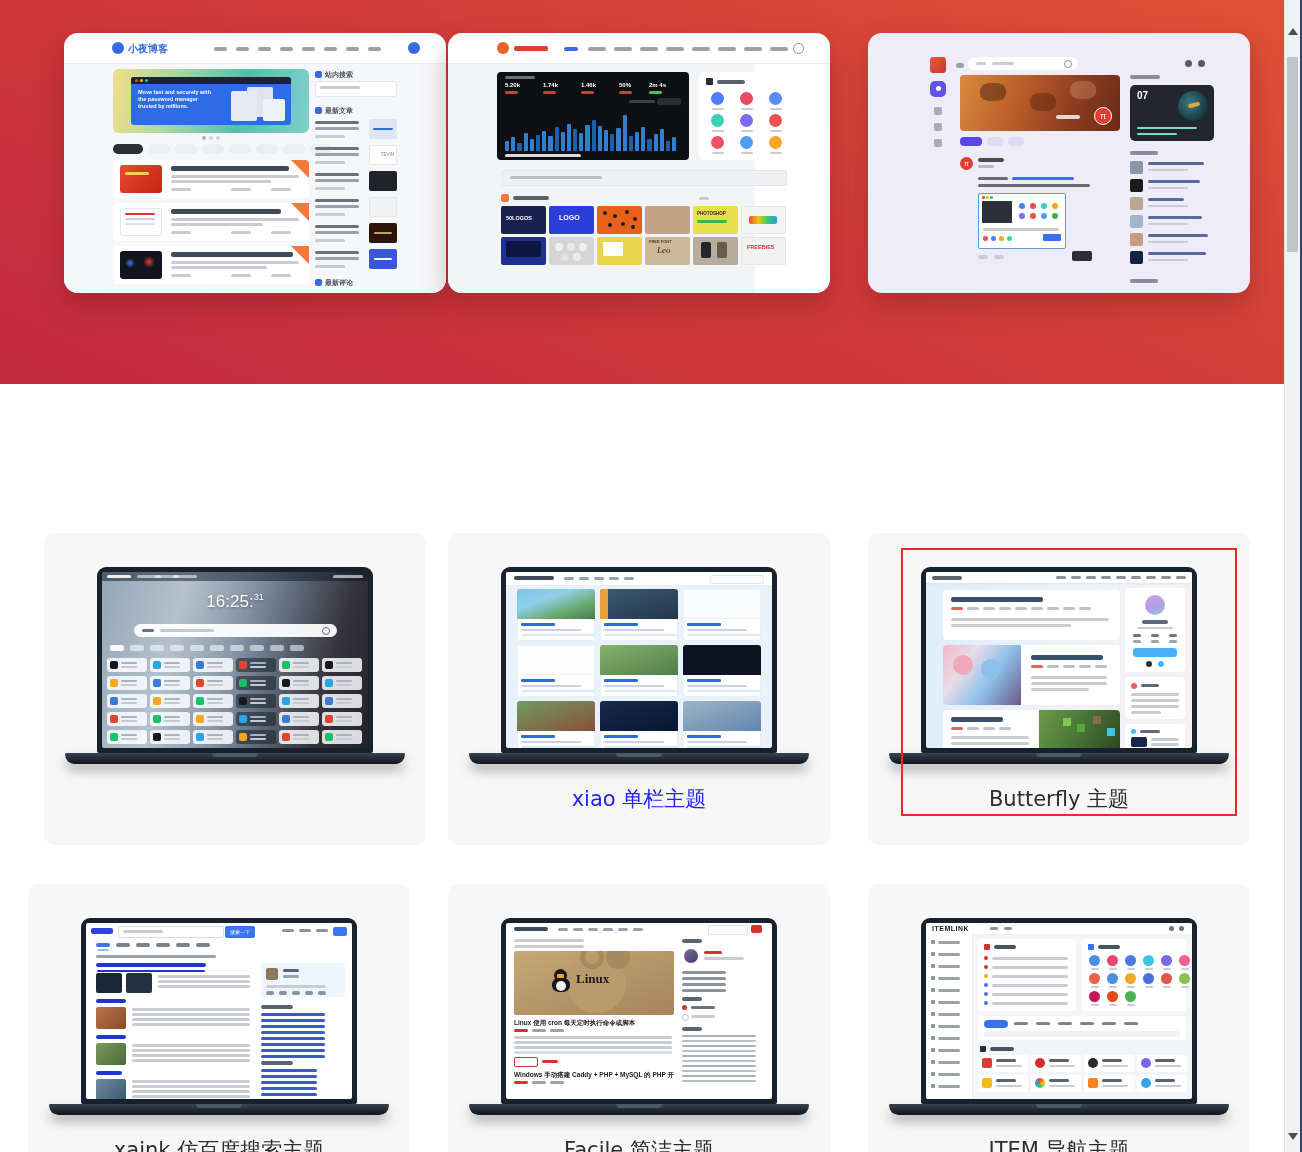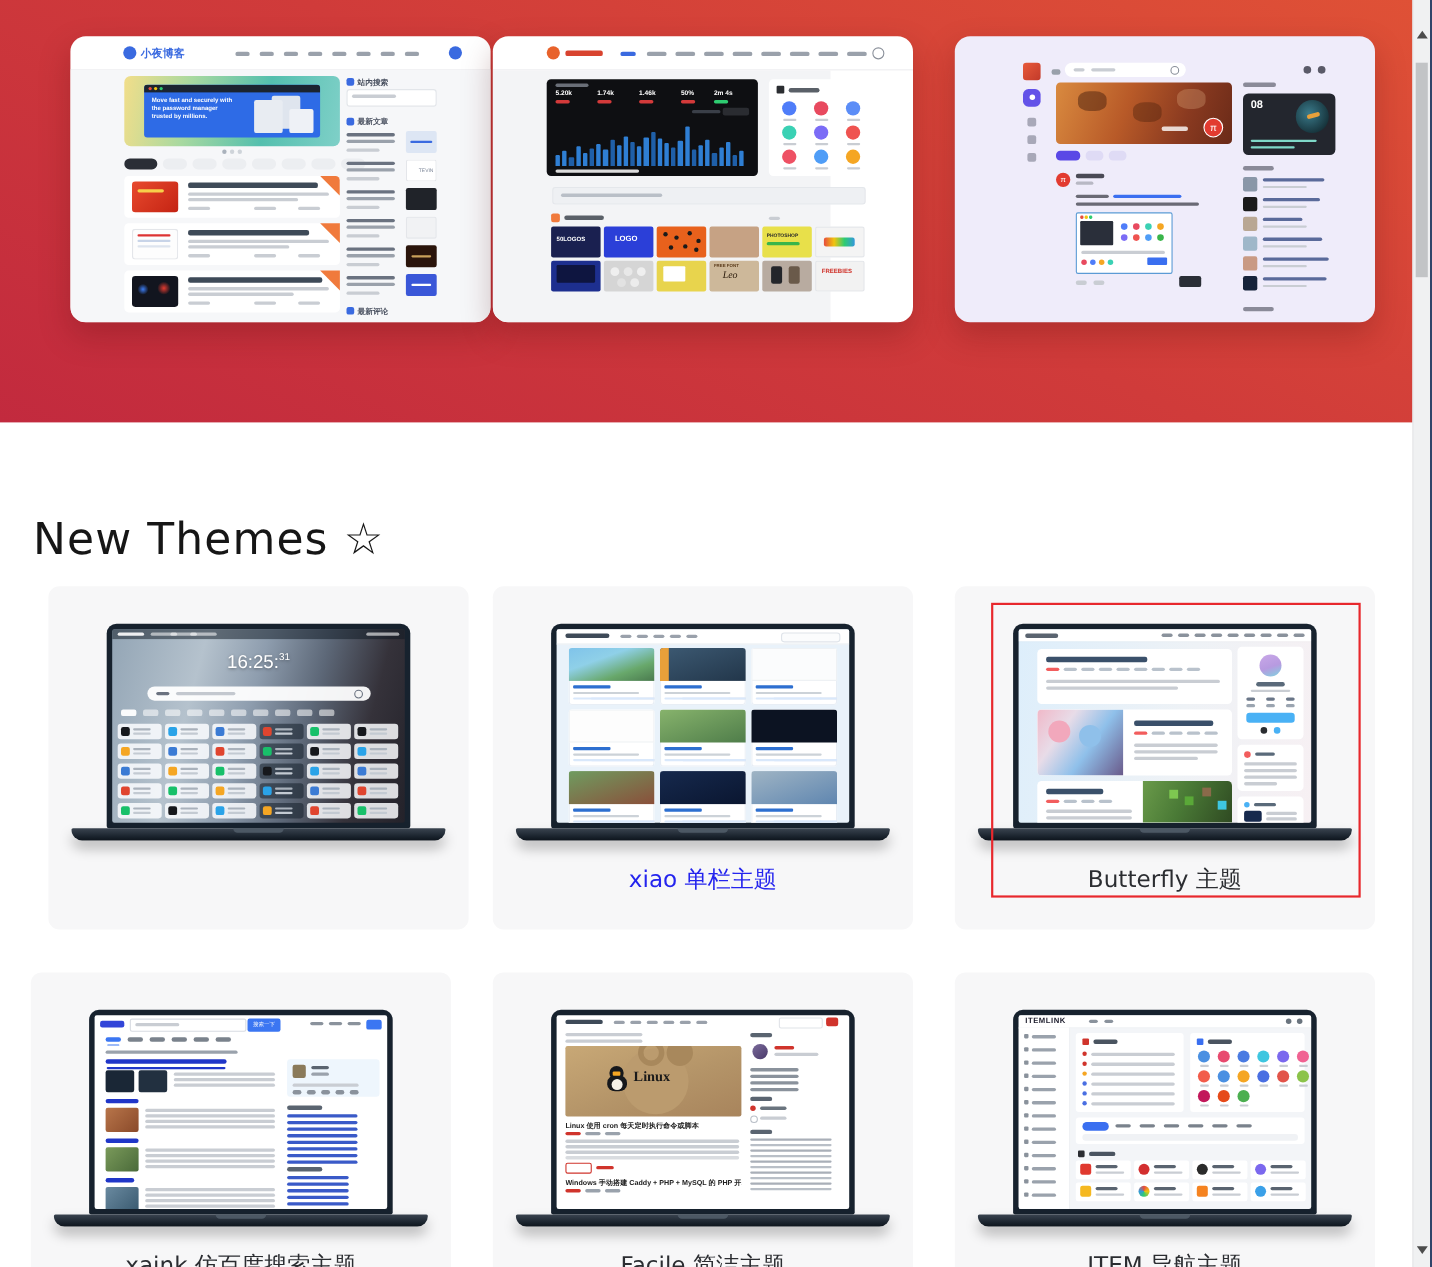--- a/index.html
+++ b/index.html
@@ -323,21 +323,21 @@
         <i class="dot" style="left:4px;top:42px;width:5px;height:5px;background:#e84a5f;box-shadow:8px 0 0 #4f7df9,16px 0 0 #f5a623,24px 0 0 #3ad1b4;"></i>
         <i class="a" style="right:4px;top:40px;width:18px;height:7px;background:#3a6ff0;border-radius:1px;"></i>
       </div>
       <i class="bar" style="left:110px;top:222px;width:10px;height:4px;box-shadow:16px 0 0 #c9cdd3;"></i>
       <i class="a" style="left:204px;top:218px;width:20px;height:10px;background:#2a2e36;border-radius:2px;"></i>
 
       <i class="bar" style="left:262px;top:42px;width:30px;height:4px;background:#8a8a98;"></i>
       <div class="a" style="left:262px;top:52px;width:84px;height:56px;border-radius:5px;overflow:hidden;background:#23262e;">
         <i class="dot" style="right:6px;top:6px;width:30px;height:30px;background:radial-gradient(circle at 40% 40%,#3a7a8a,#16323a 75%);"></i>
         <i class="a" style="right:14px;top:18px;width:12px;height:4px;background:#e8a03a;border-radius:2px;transform:rotate(-15deg);"></i>
-        <span class="a" style="left:7px;top:5px;font-size:10px;font-weight:bold;color:#fff;">08</span>
+        <span class="a" style="left:7px;top:5px;font-size:10px;font-weight:bold;color:#fff;">07</span>
         <i class="bar" style="left:7px;bottom:12px;width:60px;height:2.5px;background:#7fd8c8;"></i>
         <i class="bar" style="left:7px;bottom:6px;width:40px;height:2.5px;background:#7fd8c8;"></i>
       </div>
       <i class="bar" style="left:262px;top:118px;width:28px;height:4px;background:#8a8a98;"></i>
       <div class="a" style="left:262px;top:128px;width:86px;height:112px;">
         <i class="a" style="left:0;top:0;width:13px;height:13px;border-radius:2px;background:#8a97a8;"></i>
           <i class="bar" style="left:18px;top:1px;width:56px;height:3px;background:#5a6a9a;"></i>
           <i class="bar" style="left:18px;top:8px;width:40px;height:2px;"></i>
         <i class="a" style="left:0;top:18px;width:13px;height:13px;border-radius:2px;background:#1b1b1b;"></i>
           <i class="bar" style="left:18px;top:19px;width:52px;height:3px;background:#5a6a9a;"></i>
@@ -352,21 +352,20 @@
           <i class="bar" style="left:18px;top:73px;width:60px;height:3px;background:#5a6a9a;"></i>
           <i class="bar" style="left:18px;top:80px;width:40px;height:2px;"></i>
         <i class="a" style="left:0;top:90px;width:13px;height:13px;border-radius:2px;background:#16233a;"></i>
           <i class="bar" style="left:18px;top:91px;width:58px;height:3px;background:#5a6a9a;"></i>
           <i class="bar" style="left:18px;top:98px;width:40px;height:2px;"></i>
       </div>
       <i class="bar" style="left:262px;top:246px;width:28px;height:4px;background:#8a8a98;"></i>
     </div>
   </section>
 
-  <h1 class="section-title">New Themes ☆</h1>
 
   <article class="tcard" style="left:44px;top:533px;">
     <div class="laptop">
       <div class="screen">
           <div class="inner" style="background:linear-gradient(105deg,#93a5b5 0%,#b5c2cd 28%,#8e9dae 46%,#5d6878 64%,#35323a 82%,#23222a 100%);">
         <i class="a" style="left:0;top:0;width:266px;height:9px;background:rgba(12,22,32,.5);"></i>
         <i class="bar" style="left:5px;top:3px;width:24px;height:3px;background:rgba(255,255,255,.9);box-shadow:30px 0 0 rgba(255,255,255,.55),48px 0 0 rgba(255,255,255,.55),66px 0 0 rgba(255,255,255,.55);"></i>
         <i class="bar" style="right:5px;top:3px;width:30px;height:3px;background:rgba(255,255,255,.6);"></i>
         <div class="a" style="left:0;top:20px;width:266px;text-align:center;color:#fff;font-weight:bold;text-shadow:0 1px 3px rgba(0,0,0,.4);">
           <span style="display:inline;font-size:17px;">16:25</span><span style="display:inline;font-size:17px;">:</span><span style="display:inline;font-size:9px;vertical-align:top;">31</span>

